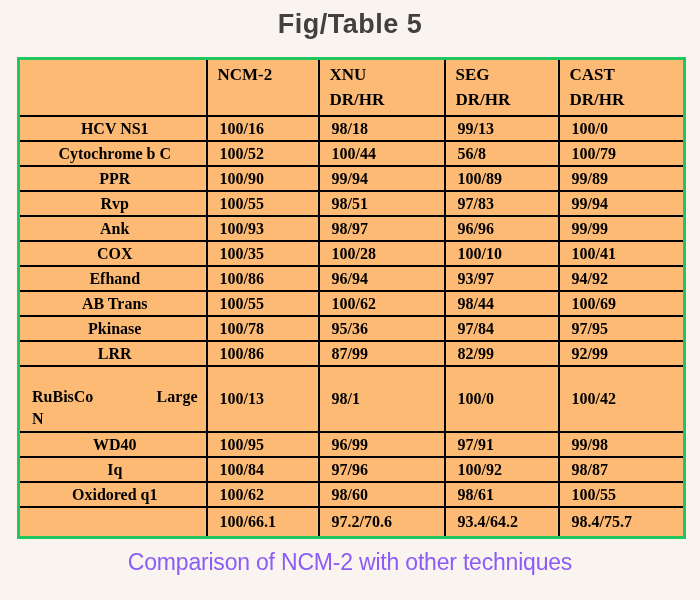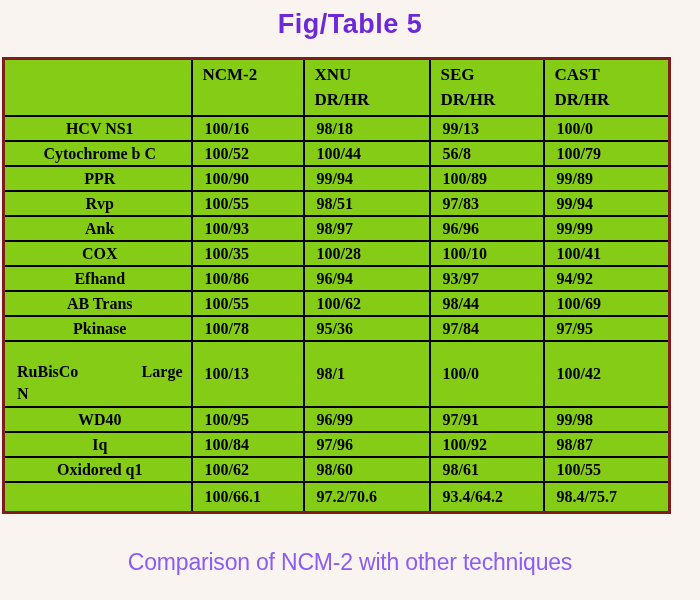--- a/index.html
+++ b/index.html
@@ -11,26 +11,26 @@
     overflow: hidden;
   }
   .figure-title {
     position: absolute; top: 9px; left: 0; width: 700px;
     text-align: center;
     font-size: 27px; font-weight: bold;
     letter-spacing: 0.5px;
     color: #1b1ba8;
   }
   table.comparison {
-    position: absolute; left: 2px; top: 57px;
+    position: absolute; left: 17px; top: 57px;
     width: 666px;
     border-collapse: collapse;
     table-layout: fixed;
-    background: #84cc16;
-    border: 3px solid #7f1d1d;
+    background: #fdba74;
+    border: 3px solid #22c55e;
   }
   th, td {
     border: 2px solid #000;
     font-family: "Liberation Serif", serif;
     font-weight: bold;
     font-size: 16px;
     color: #000;
     overflow: hidden;
     text-align: left;
   }
@@ -58,21 +58,21 @@
     position: absolute; top: 549px; left: 0; width: 700px;
     text-align: center;
     font-size: 23px;
     color: #8b5cf6;
     letter-spacing: -0.2px;
   }
 </style>
 </head>
 <body style="background: rgb(250, 244, 240);">
 
-<div class="figure-title" style="color: #6d28d9;">Fig/Table 5</div>
+<div class="figure-title" style="color: #404040;">Fig/Table 5</div>
 
 <table class="comparison">
   <colgroup>
     <col style="width:188px">
     <col style="width:112px">
     <col style="width:126px">
     <col style="width:114px">
     <col style="width:126px">
   </colgroup>
   <thead>
@@ -145,20 +145,27 @@
         <td class="value-cell">100/69</td>
       </tr>
       <tr class="data-row">
         <td class="label-cell">Pkinase</td>
         <td class="value-cell">100/78</td>
         <td class="value-cell">95/36</td>
         <td class="value-cell">97/84</td>
         <td class="value-cell">97/95</td>
       </tr>
       <tr class="data-row">
+        <td class="label-cell">LRR</td>
+        <td class="value-cell">100/86</td>
+        <td class="value-cell">87/99</td>
+        <td class="value-cell">82/99</td>
+        <td class="value-cell">92/99</td>
+      </tr>
+      <tr class="data-row">
         <td class="label-cell justify-wrap">RuBisCo Large
 N</td>
         <td class="value-cell">100/13</td>
         <td class="value-cell">98/1</td>
         <td class="value-cell">100/0</td>
         <td class="value-cell">100/42</td>
       </tr>
       <tr class="data-row">
         <td class="label-cell">WD40</td>
         <td class="value-cell">100/95</td>

